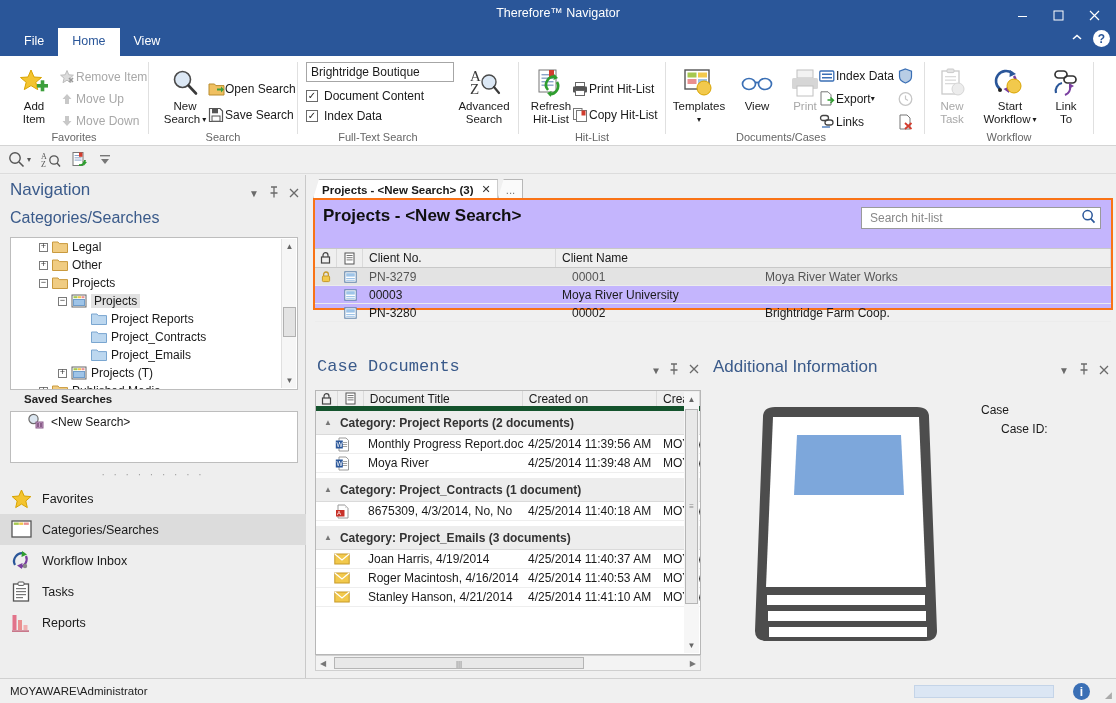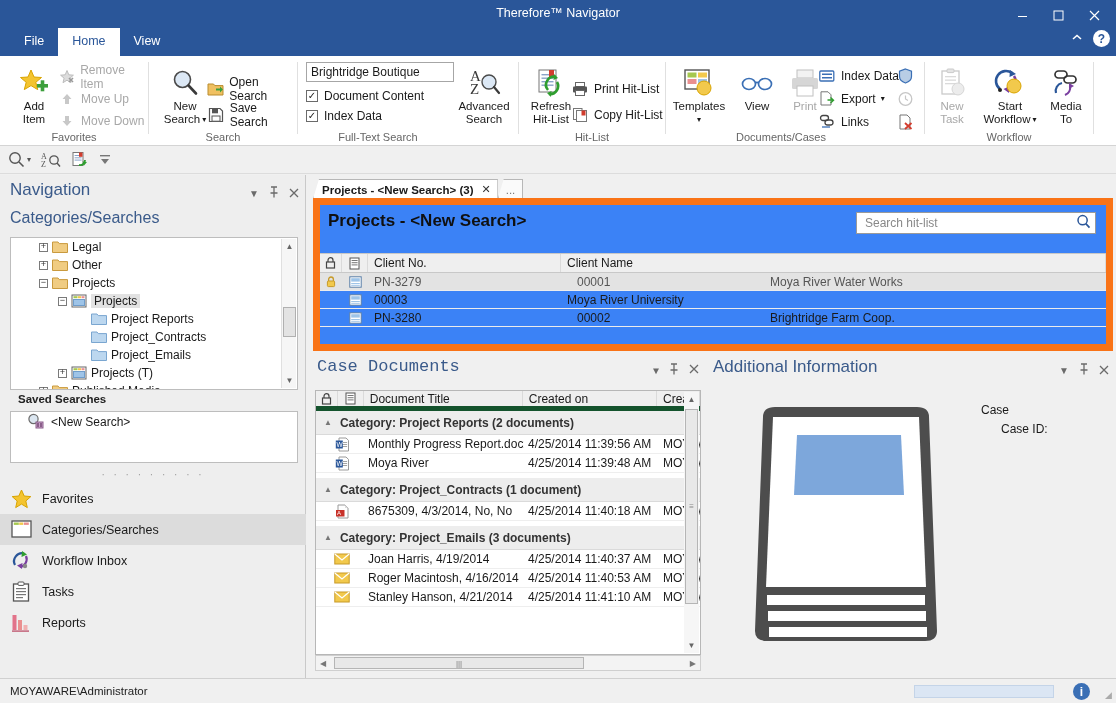--- a/index.html
+++ b/index.html
@@ -54,21 +54,21 @@
     position: absolute; bottom: 2px; width: 100%; text-align: center;
     font-size: 11px; color: #666; 
   }
   .rsep { position: absolute; top: 6px; width: 1px; height: 72px; background: #e0e0e0; }
 
   .bigbtn {
     display: flex; flex-direction: column; align-items: center; justify-content: flex-start;
     width: 56px; padding-top: 4px; font-size: 11.5px; color: #1a1a1a; text-align: center; line-height: 13px;
   }
   .bigbtn .ic { height: 34px; display: flex; align-items: center; justify-content: center; }
-  .smallbtn { display: flex; align-items: center; gap: 5px; height: 22px; font-size: 12px; color: #1a1a1a; }
+  .smallbtn { display: flex; align-items: center; height: 22px; font-size: 12px; color: #1a1a1a; }
   .smallbtn.dis { color: #a8a8a8; }
   .smallbtn .ic { width: 18px; height: 18px; display: flex; align-items:center; justify-content:center; }
 
   .ftsbox {
     width: 148px; height: 20px; border: 1px solid #a6a6a6; background: #fff;
     font-size: 12px; padding: 2px 4px; color:#1a1a1a;
   }
   .chkrow { display: flex; align-items: center; gap: 6px; height: 20px; font-size: 12px; }
   .chk {
     width: 12px; height: 12px; border: 1px solid #6a6a6a; background: #fff;
@@ -101,21 +101,21 @@
   .tnode.sel > .tlabel { background: #e2e2e2; padding: 0 3px; }
   .exp {
     width: 9px; height: 9px; border: 1px solid #7a7a7a; background:#fff; margin-right:4px;
     display:flex; align-items:center; justify-content:center; font-size: 9px; line-height: 7px; color:#333; font-family:"Liberation Mono", monospace;
   }
   .ticon { width: 16px; height: 14px; margin-right: 4px; flex: 0 0 16px; }
   .vscroll-tree { position: absolute; right: 1px; top: 1px; width: 15px; bottom: 1px; background: #f6f6f6; border-left:1px solid #e0e0e0; }
   .vscroll-tree .thumb { position: absolute; left: 1px; width: 13px; height: 30px; top: 68px; background: #e3e3e3; border: 1px solid #b0b0b0; }
   .vscroll-tree .arr { position:absolute; left:0; width:15px; height:15px; display:flex; align-items:center; justify-content:center; color:#666; font-size:8px; }
 
-  .saved-hdr { position: absolute; left: 0; top: 218px; width: 306px; height: 16px; font-size: 11.5px; font-weight: bold; color:#222; padding-left:18px; }
+  .saved-hdr { position: absolute; left: 0; top: 218px; width: 306px; height: 16px; font-size: 11.5px; font-weight: bold; color:#222; padding-left:24px; }
   .savedbox {
     position: absolute; left: 10px; top: 236px; width: 288px; height: 52px;
     background: #fff; border: 1px solid #bdbdbd;
   }
   .savedrow { display:flex; align-items:center; gap:6px; height: 20px; padding-left: 16px; font-size: 12px; }
   .grip { position: absolute; left: 0; top: 294px; width: 306px; text-align: center; color: #9a9a9a; letter-spacing: 3px; font-size: 10px; }
 
   .navlist { position: absolute; left: 0; top: 308px; width: 306px; }
   .navitem { display: flex; align-items: center; gap: 10px; height: 31px; padding-left: 10px; font-size: 12.5px; color: #1a1a1a; }
   .navitem.sel { background: #dcdcdc; }
@@ -128,22 +128,22 @@
   .dtab {
     display:flex; align-items:center; gap:8px; height:20px; padding: 0 6px 0 8px;
     font-size: 11.5px; font-weight: bold; color:#1a1a1a; background:#ffffff;
     border:1px solid #b7b7b7; border-bottom: none;
     clip-path: polygon(6px 0, 100% 0, 100% 100%, 0 100%);
   }
   .dtab .x { font-size: 11px; font-weight: normal; color:#333; }
   .dtab.more { font-weight: normal; color:#777; background:#fafafa; padding: 0 7px; }
 
   .hitpanel {
-    position: absolute; left: 6px; top: 23px; width: 800px; height: 153px;
-    background: #3b82f6; border: 7px solid #f97316;
+    position: absolute; left: 6px; top: 23px; width: 800px; height: 112px;
+    background: #c4b5fd; border: 2px solid #f97316;
   }
   .hit-title { position:absolute; left: 8px; top: 6px; font-size: 17px; font-weight: bold; color:#101010; }
   .hit-search {
     position: absolute; right: 10px; top: 7px; width: 240px; height: 22px;
     background: #ffffff; border: 1px solid #9a9a9a; display:flex; align-items:center; padding: 0 4px 0 8px;
   }
   .hit-search input {
     border: none; outline: none; flex: 1; font-size: 12px; font-family:"Liberation Sans", sans-serif; color:#333; background: transparent;
   }
   .hit-search input::placeholder { color: #888; }
@@ -531,21 +531,21 @@
         <div class="bigbtn" style="width:46px;">
           <div class="ic">
             <svg width="30" height="30" viewBox="0 0 30 30">
               <rect x="4" y="3" width="12" height="7" rx="3.5" fill="none" stroke="#333" stroke-width="1.7"></rect>
               <rect x="13" y="8" width="12" height="7" rx="3.5" fill="none" stroke="#333" stroke-width="1.7"></rect>
               <path d="M5 25 A8 8 0 0 1 11 15" fill="none" stroke="#2a5699" stroke-width="2.2"></path>
               <path d="M19 18 A8 8 0 0 1 14 27" fill="none" stroke="#7a3fa0" stroke-width="2.2"></path>
               <path d="M18 15 L23 18 L18 21 Z" fill="#7a3fa0"></path>
             </svg>
           </div>
-          <span>Media</span>
+          <span>Link</span>
           <span>To</span>
         </div>
       </div>
       <div class="glabel">Workflow</div>
     </div>
     <div class="rsep" style="left:1093px;"></div>
   </div>
 
   <div class="qat">
     <span class="qi">

